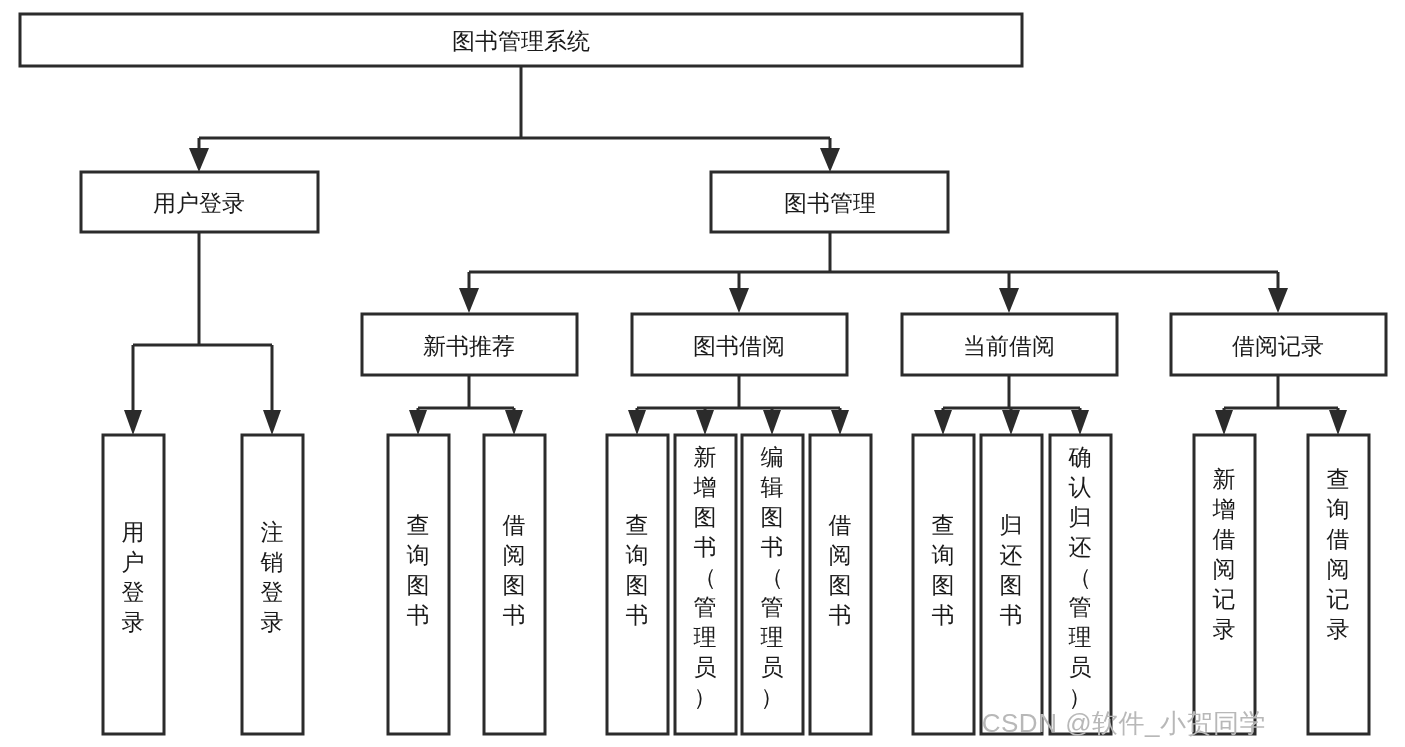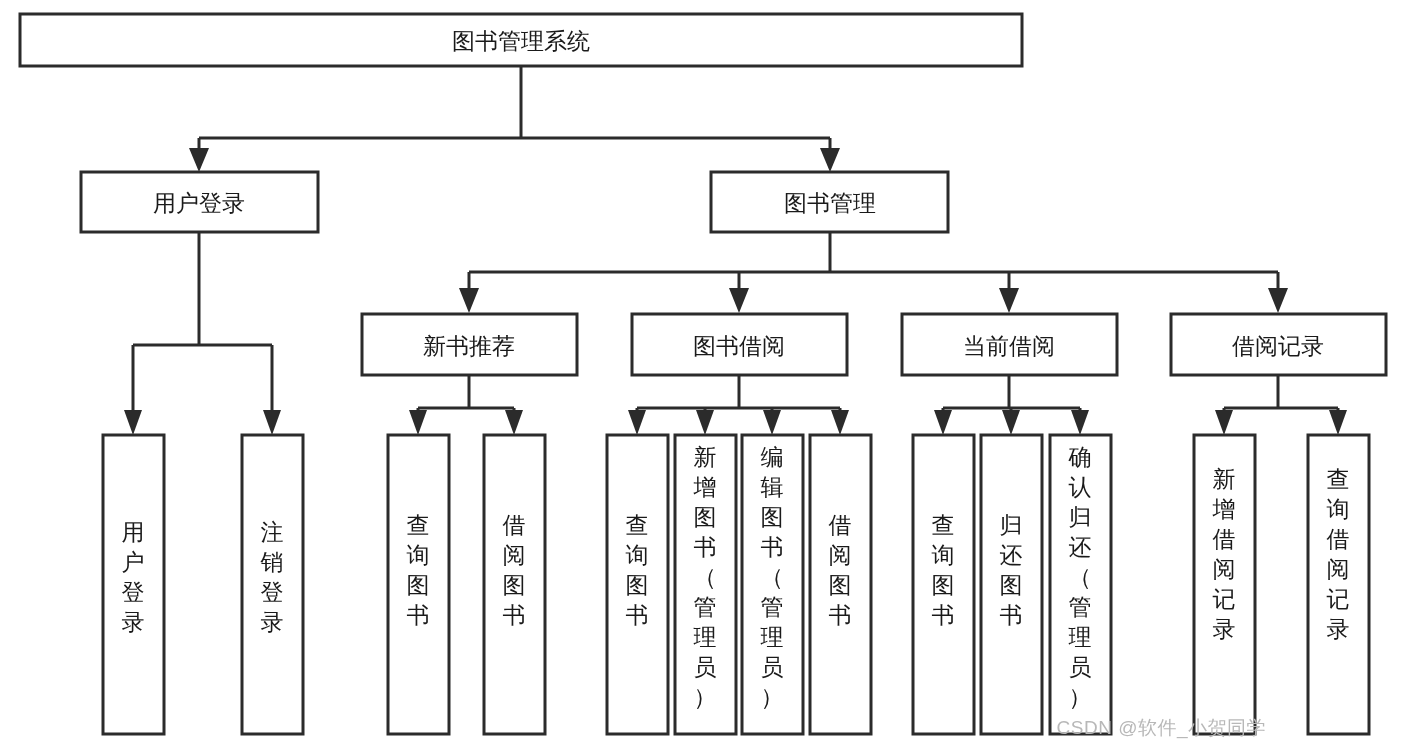--- a/index.html
+++ b/index.html
@@ -50,21 +50,21 @@
   }
   .arrow-head {
     fill: #2b2b2b;
     stroke: none;
   }
   .watermark {
     position: absolute;
     right: 12px;
     bottom: 6px;
     font-family: "Liberation Sans", "DejaVu Sans", sans-serif;
-    font-size: 19px;
+    font-size: 26px;
     color: #b8b8b8;
     white-space: nowrap;
     letter-spacing: 0.5px;
     pointer-events: none;
   }
 </style>
 </head>
 <body>
 
 <div id="diagram-root">

